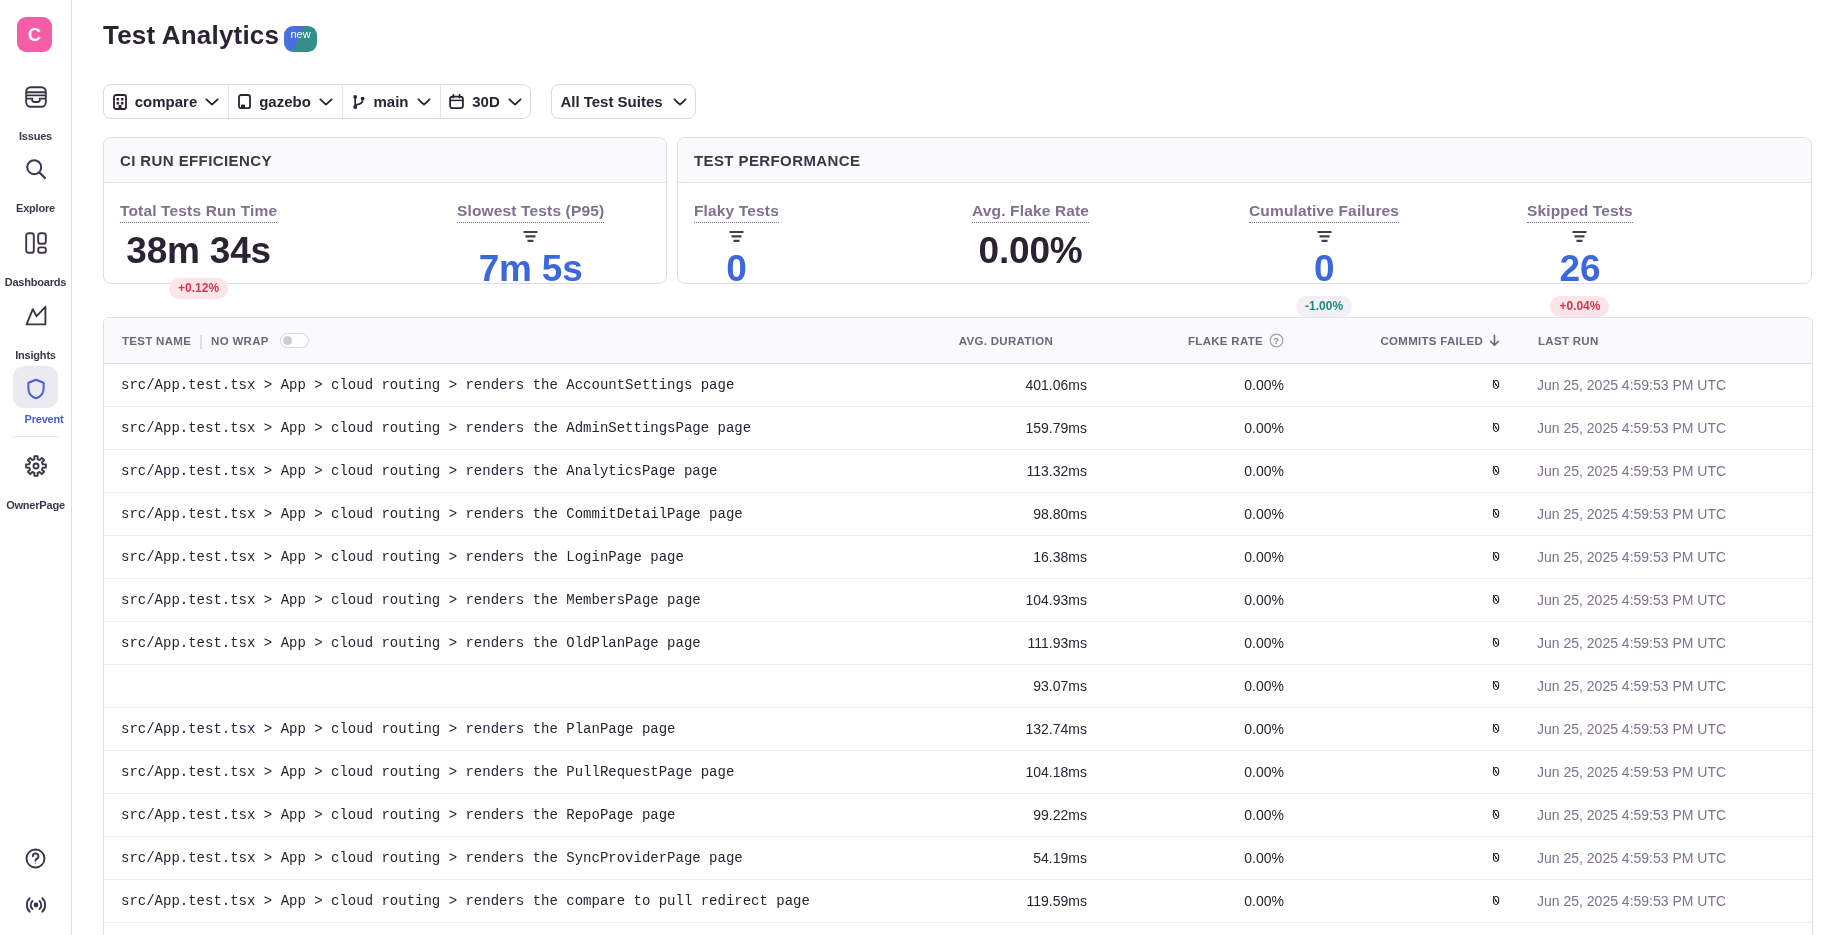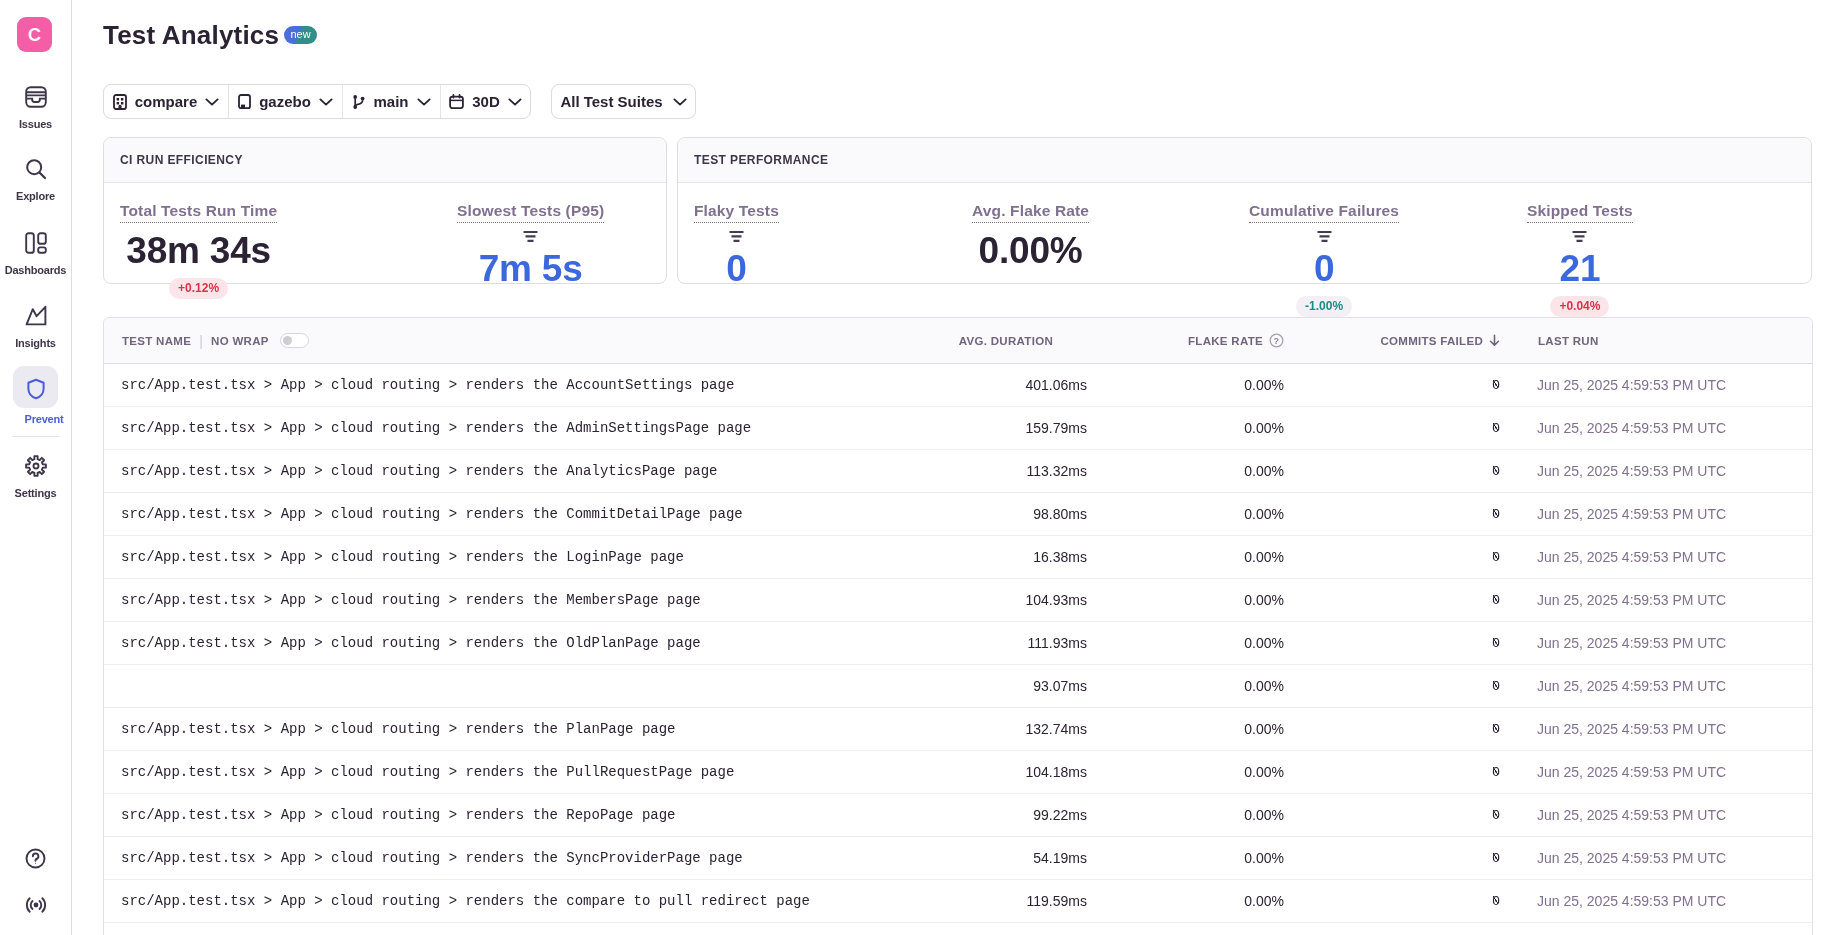--- a/index.html
+++ b/index.html
@@ -7,30 +7,30 @@
   font-family:"Liberation Sans", sans-serif; color:#2b2233; }
 
 
 #sidebar { position:absolute; left:0; top:0; width:72px; height:935px;
   background:#fff; border-right:1px solid #e0dce5; }
 #logo { position:absolute; left:17px; top:17px; width:35px; height:35px;
   border-radius:9px; background:#f55da6; color:#fff; font-weight:700;
   font-size:18.5px; text-align:center; line-height:35px; }
 .navitem { position:absolute; left:0; width:71px; text-align:center; }
 .navitem svg { display:block; margin:0 auto; }
-.navlabel { font-size:11px; font-weight:700; color:#3d3549; margin-top:10px; letter-spacing:-0.2px; }
+.navlabel { font-size:11px; font-weight:700; color:#3d3549; margin-top:22px; letter-spacing:-0.2px; }
 #nav-prevent .navlabel { color:#4a5dd8; }
 #prevent-bg { position:absolute; left:13px; top:366px; width:45px; height:42px;
   border-radius:11px; background:#eceaf1; }
 #nav-sep { position:absolute; left:12px; top:436px; width:47px; height:1px; background:#e7e3ec; }
 
 
 #title { position:absolute; left:103px; top:20px; font-size:26px; font-weight:700;
   letter-spacing:0.2px; color:#2b2233; }
-#badge-new { position:absolute; left:284px; top:26px; width:33px; height:18px;
+#badge-new { position:absolute; left:284px; top:26px; width:33px; height:26px;
   border-radius:9px; background:linear-gradient(113deg,#4a6edb 44%,#318e89 46%);
   color:#fff; font-size:11px; font-weight:400; text-align:center; line-height:17px; }
 
 
 #segctl { position:absolute; left:103px; top:84px; width:428px; height:35px;
   border:1px solid #ddd8e1; border-radius:8px; background:#fff;
   display:flex; align-items:stretch; }
 .seg { display:flex; align-items:center; justify-content:center; gap:8px;
   font-size:15px; font-weight:700; color:#2b2233; }
 .segdiv { width:1px; background:#e7e3ec; margin:0; }
@@ -39,21 +39,21 @@
   display:flex; align-items:center; justify-content:center; gap:10px;
   font-size:15px; font-weight:700; color:#2b2233; }
 
 
 .panel { position:absolute; top:137px; height:147px; background:#fff;
   border:1px solid #e0dce5; border-radius:8px; }
 #panel1 { left:103px; width:564px; }
 #panel2 { left:677px; width:1135px; }
 .phead { height:45px; background:#faf9fb; border-bottom:1px solid #e7e3ec;
   border-radius:8px 8px 0 0; display:flex; align-items:center; padding-left:16px;
-  font-size:12px; font-weight:700; letter-spacing:0.4px; color:#3d3549; }
+  font-size:15px; font-weight:700; letter-spacing:0.4px; color:#3d3549; }
 .metric { position:absolute; top:64px; }
 .mtitle { display:inline-block; font-size:15.5px; font-weight:700; color:#80708f;
   border-bottom:1px dotted #80708f; padding-bottom:2px; letter-spacing:0.15px; }
 .mval { margin-top:7px; display:flex; align-items:center; gap:5px;
   font-size:37px; font-weight:700; color:#2b2233; letter-spacing:-0.2px;flex-direction:column; }
 .mval.blue { color:#3c68dd; }
 .pill { display:inline-block; height:21px; line-height:21px; border-radius:11px;
   position:relative; top:1px;
   background-image:radial-gradient(rgba(255,255,255,0.8) 1px, transparent 1.3px);
   background-size:7px 7px; background-position:1px 3px;
@@ -124,21 +124,21 @@
       <path d="M11 1.8 L3.4 4.8 V10.5 C3.4 15.4 6.4 18.8 11 20.2 C15.6 18.8 18.6 15.4 18.6 10.5 V4.8 Z"></path>
     </svg>
     <div class="navlabel" style="margin-top:13px;padding-left:17px;">Prevent</div>
   </div>
   <div id="nav-sep"></div>
   <div class="navitem" style="top:455px;">
     <svg width="22" height="22" viewBox="0 0 22 22" fill="none" stroke="#3d3549">
       <path stroke-width="1.9" stroke-linejoin="round" d="M9.36 1.14 L12.64 1.14 L12.58 4.18 L14.70 5.06 L16.81 2.86 L19.14 5.19 L16.94 7.30 L17.82 9.42 L20.86 9.36 L20.86 12.64 L17.82 12.58 L16.94 14.70 L19.14 16.81 L16.81 19.14 L14.70 16.94 L12.58 17.82 L12.64 20.86 L9.36 20.86 L9.42 17.82 L7.30 16.94 L5.19 19.14 L2.86 16.81 L5.06 14.70 L4.18 12.58 L1.14 12.64 L1.14 9.36 L4.18 9.42 L5.06 7.30 L2.86 5.19 L5.19 2.86 L7.30 5.06 L9.42 4.18 Z"></path>
       <circle cx="11" cy="11" r="2.5" stroke-width="1.9"></circle>
     </svg>
-    <div class="navlabel">Settings</div>
+    <div class="navlabel">OwnerPage</div>
   </div>
   <div class="navitem" style="top:848px;">
     <svg width="21" height="21" viewBox="0 0 21 21" fill="none" stroke="#3d3549" stroke-width="1.9">
       <circle cx="10.5" cy="10.5" r="9"></circle>
       <path d="M7.8 8.2 a2.8 2.8 0 1 1 3.7 2.8 c-0.7 0.25 -1 0.7 -1 1.4 v0.4" stroke-linecap="round"></path>
       <circle cx="10.5" cy="15.3" r="0.5" fill="#3d3549" stroke="none"></circle>
     </svg>
   </div>
   <div class="navitem" style="top:894px;">
     <svg width="22" height="22" viewBox="0 0 22 22" fill="none" stroke="#3d3549" stroke-width="1.9" stroke-linecap="round">
@@ -262,21 +262,21 @@
       <span>0</span>
       <span class="pill green">-1.00%</span>
     </div>
   </div>
   <div class="metric" style="left:849px;">
     <div class="mtitle">Skipped Tests</div>
     <div class="mval blue">
       <svg width="15" height="13" viewBox="0 0 15 13" stroke="#453c52" stroke-width="2.2">
         <path d="M0.5 2 H14.5 M2.5 6.4 H12.5 M4.5 10.8 H10.5"></path>
       </svg>
-      <span>21</span>
+      <span>26</span>
       <span class="pill red">+0.04%</span>
     </div>
   </div>
 </div>
 
 <div id="table">
   <div id="thead">
     <div class="h" style="left:18px;">
       <span>TEST NAME</span>
       <span style="color:#cfc9d6; font-weight:400; font-size:14px; margin:0 2px;">|</span>

